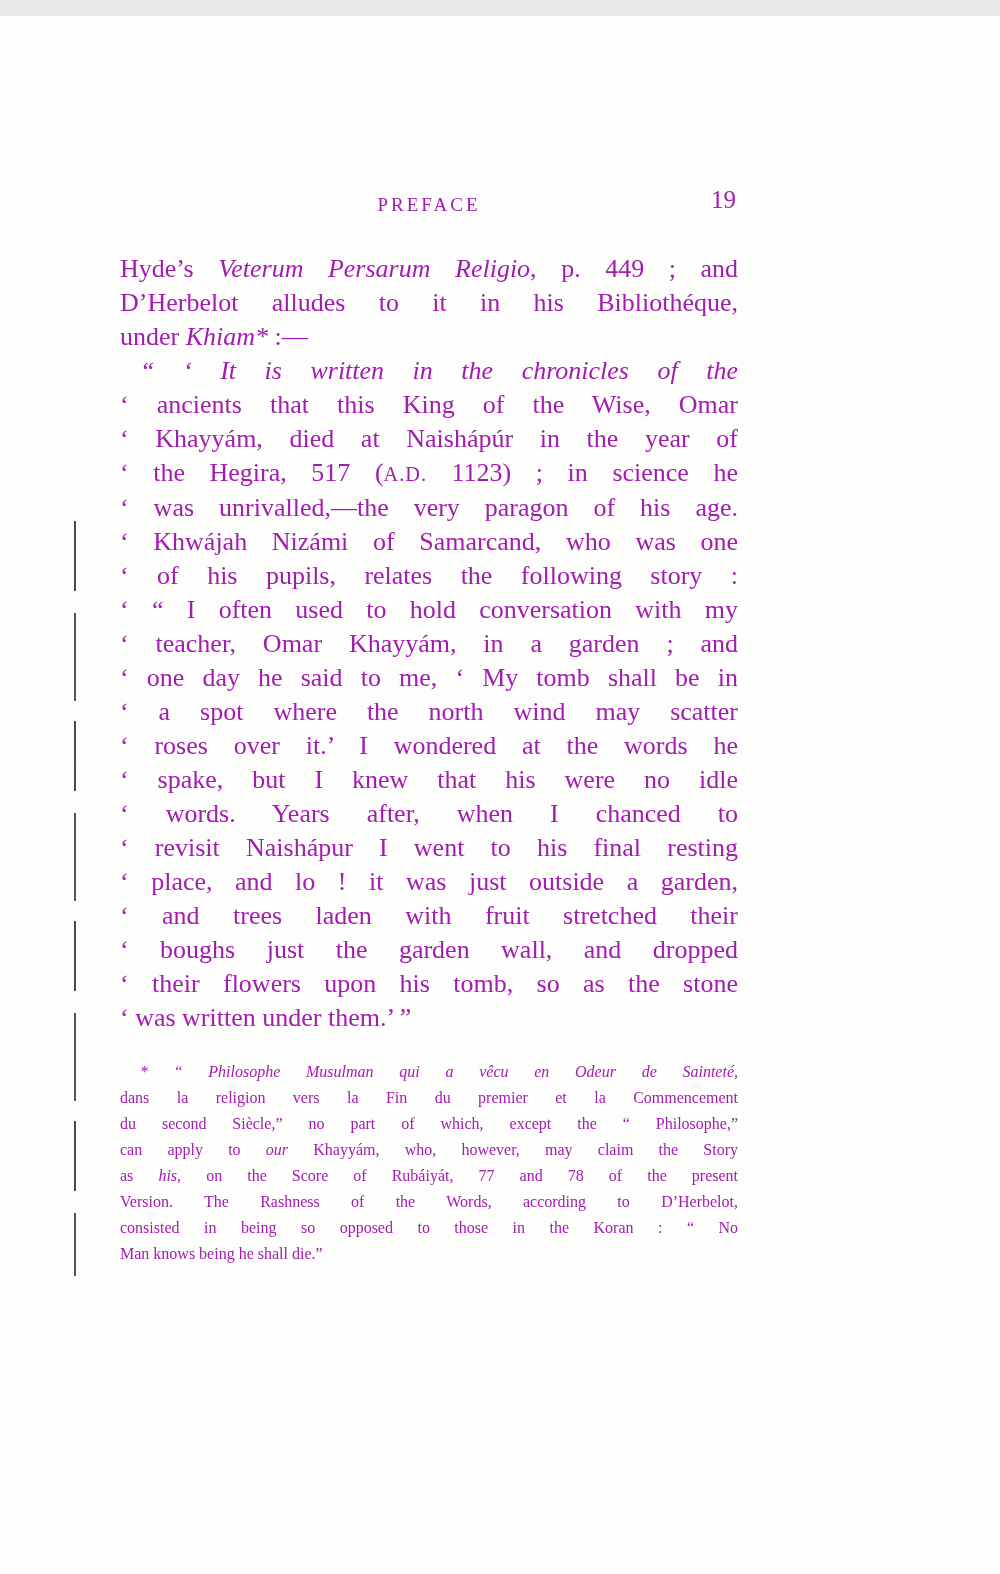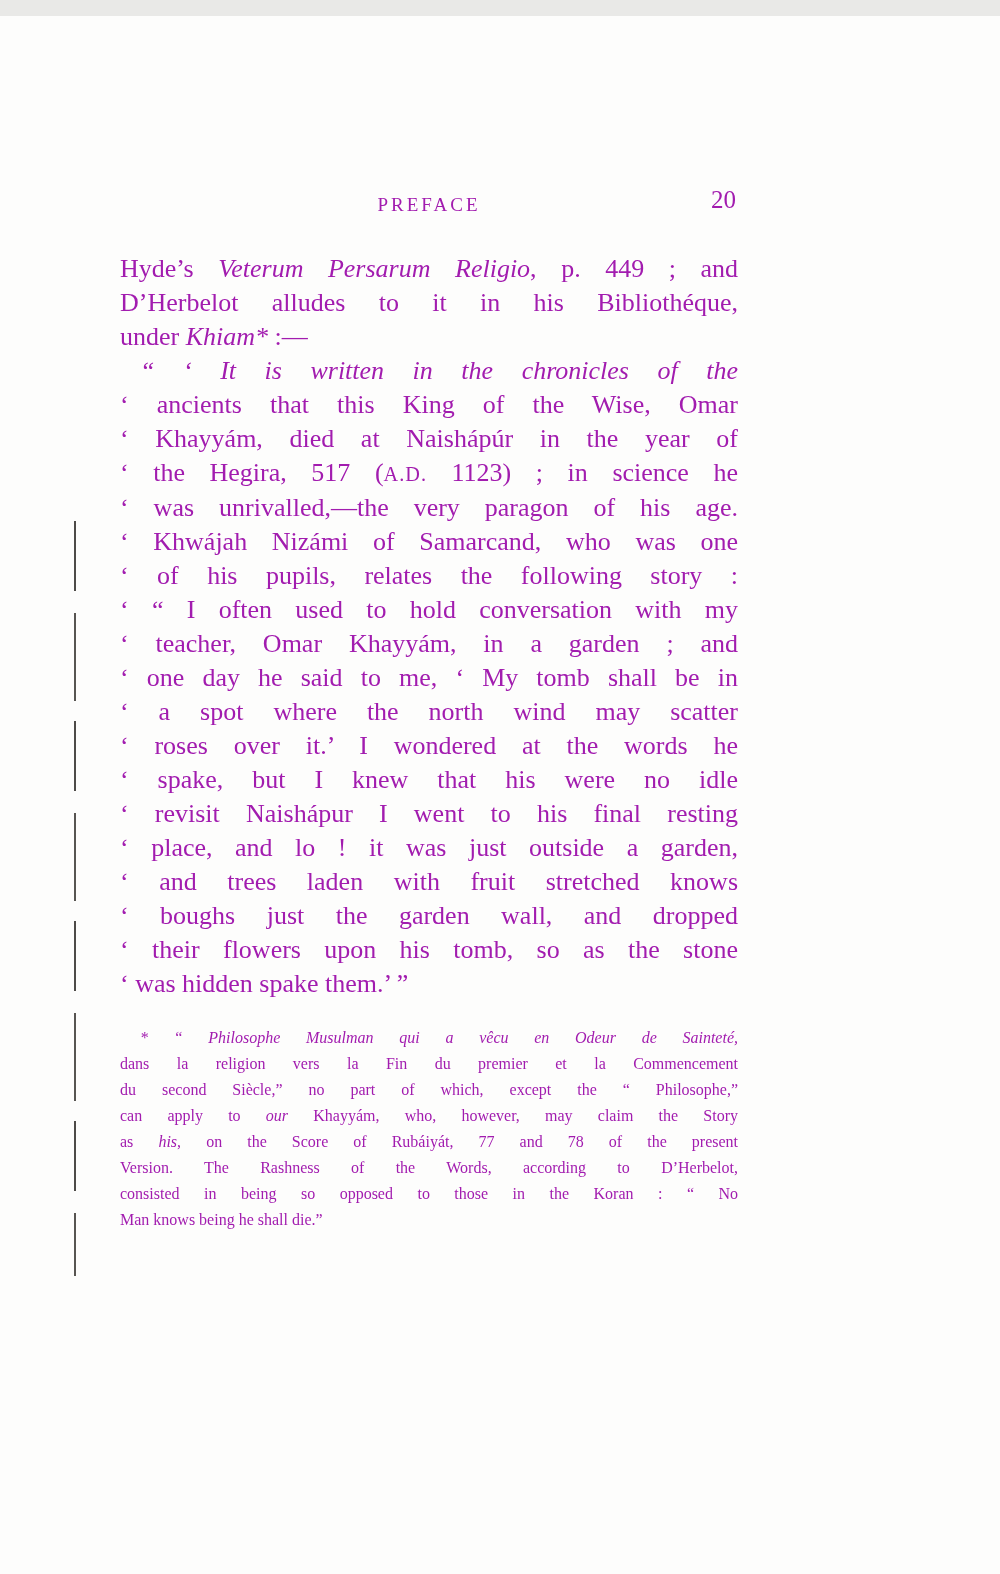--- a/index.html
+++ b/index.html
@@ -76,21 +76,21 @@
 </head>
 <body>
 
 <div class="page">
 
   <div class="margin-line"></div>
 
   <div class="content">
     <div class="header">
       <span class="title">PREFACE</span>
-      <span class="pagenum">20</span>
+      <span class="pagenum">19</span>
     </div>
     <div id="paragraph-host">
         <div class="para para-intro">
           <div class="line"><span>Hyde’s </span><span class="it">Veterum Persarum Religio</span><span>, p. 449 ; and</span></div>
           <div class="line"><span>D’Herbelot alludes to it in his Bibliothéque,</span></div>
           <div class="line last"><span>under </span><span class="it">Khiam*</span><span> :—</span></div>
         </div>
         <div class="para para-quote">
           <div class="line indent"><span>“ ‘ It is written in the chronicles of the</span></div>
           <div class="line"><span>‘ ancients that this King of the Wise, Omar</span></div>
@@ -98,26 +98,27 @@
           <div class="line"><span>‘ the Hegira, 517 (</span><span class="sc">A.D.</span><span> 1123) ; in science he</span></div>
           <div class="line"><span>‘ was unrivalled,—the very paragon of his age.</span></div>
           <div class="line"><span>‘ Khwájah Nizámi of Samarcand, who was one</span></div>
           <div class="line"><span>‘ of his pupils, relates the following story :</span></div>
           <div class="line"><span>‘ “ I often used to hold conversation with my</span></div>
           <div class="line"><span>‘ teacher, Omar Khayyám, in a garden ; and</span></div>
           <div class="line"><span>‘ one day he said to me, ‘ My tomb shall be in</span></div>
           <div class="line"><span>‘ a spot where the north wind may scatter</span></div>
           <div class="line"><span>‘ roses over it.’  I wondered at the words he</span></div>
           <div class="line"><span>‘ spake, but I knew that his were no idle</span></div>
+          <div class="line"><span>‘ words.  Years after, when I chanced to</span></div>
           <div class="line"><span>‘ revisit Naishápur I went to his final resting</span></div>
           <div class="line"><span>‘ place, and lo ! it was just outside a garden,</span></div>
-          <div class="line"><span>‘ and trees laden with fruit stretched knows</span></div>
+          <div class="line"><span>‘ and trees laden with fruit stretched their</span></div>
           <div class="line"><span>‘ boughs just the garden wall, and dropped</span></div>
           <div class="line"><span>‘ their flowers upon his tomb, so as the stone</span></div>
-          <div class="line last"><span>‘ was hidden spake them.’ ”</span></div>
+          <div class="line last"><span>‘ was written under them.’ ”</span></div>
         </div>
         <div class="para para-footnote">
           <div class="line indent"><span>* “ Philosophe Musulman qui a vêcu en Odeur de Sainteté,</span></div>
           <div class="line"><span>dans la religion vers la Fin du premier et la Commencement</span></div>
           <div class="line"><span>du second Siècle,” no part of which, except the “ Philosophe,”</span></div>
           <div class="line"><span>can apply to </span><span class="it">our</span><span> Khayyám, who, however, may claim the Story</span></div>
           <div class="line"><span>as </span><span class="it">his</span><span>, on the Score of Rubáiyát, 77 and 78 of the present</span></div>
           <div class="line"><span>Version.  The Rashness of the Words, according to D’Herbelot,</span></div>
           <div class="line"><span>consisted in being so opposed to those in the Koran : “ No</span></div>
           <div class="line last"><span>Man knows being he shall die.”</span></div>

